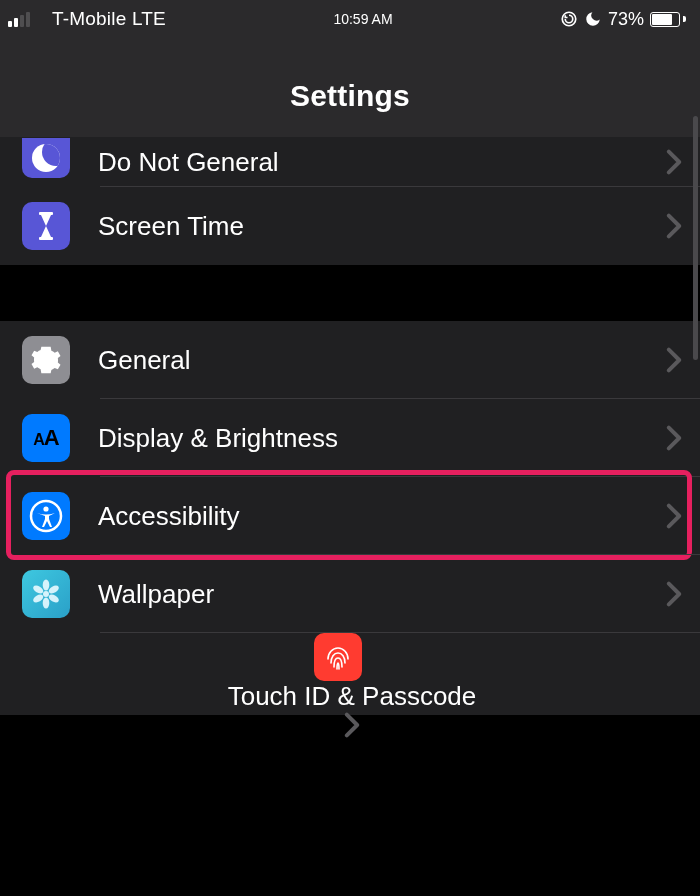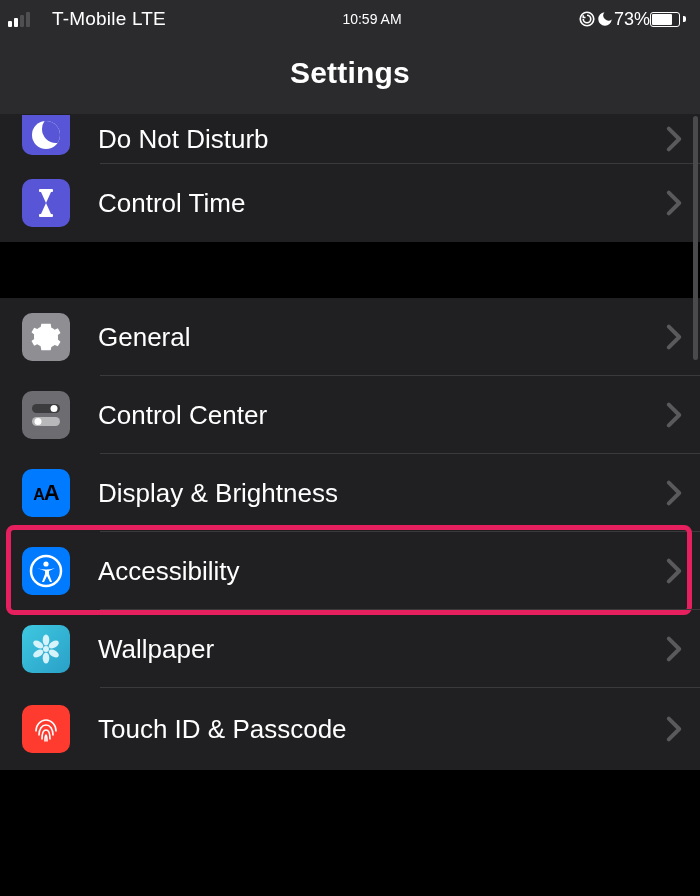--- a/index.html
+++ b/index.html
@@ -20,36 +20,36 @@
     font-size: 18px;
     background: #2b2a2c;
   }
   .status-left { display:flex; align-items:center; gap:6px; }
   .signal-bars { display:flex; align-items:flex-end; gap:2px; height:16px;}
   .signal-bars span { width:4px; background:#4f4e50; border-radius:1px;}
   .signal-bars span.on { background:#fff; }
   .b1{height:6px}.b2{height:9px}.b3{height:12px}.b4{height:15px}
   .carrier { font-size:19px; font-weight:400; letter-spacing:0.2px; margin-left:16px;}
   .status-center { font-size:14px; font-weight:500; }
-  .status-right { display:flex; align-items:center; }
+  .status-right { display:flex; align-items:center; gap:6px; }
   .lock svg, .moon svg { display:block; }
   .batt { display:flex; align-items:center; gap:3px;}
   .batt-body {
     width:30px; height:15px; border:1.5px solid #fff; border-radius:3px; position:relative;
   }
   .batt-fill {
     position:absolute; left:1px; top:1px; bottom:1px; width:73%; background:#fff; border-radius:1px;
   }
   .batt-cap { width:3px; height:6px; background:#fff; border-radius:0 2px 2px 0;}
   .nav-header {
     background:#2b2a2c;
     text-align:center;
     padding: 18px 0 24px;
   }
-  .nav-title { font-size:30px; font-weight:600; letter-spacing:0.2px; }
+  .nav-title { font-size:30px; font-weight:600; letter-spacing:0.2px;margin-top:23px; }
   .list { background:#202022; }
   .section-gap {
     height:56px; background:#000;
   }
   .row {
     display:flex; align-items:center;
     height:78px;
     padding: 0 18px 0 22px;
     position:relative;
   }
@@ -59,21 +59,21 @@
   .icon-box {
     width:48px; height:48px; border-radius:10px;
     display:flex; align-items:center; justify-content:center;
     flex-shrink:0; margin-right:28px;
   }
   .label { font-size:26px; font-weight:400; flex:1; }
   .chev { color:#5a595c; }
   .chev svg { display:block; }
   .row.cut-top { height:50px; }
   .row.cut-top .icon-box { height:40px; border-radius:0 0 10px 10px; margin-top:-8px;}
-  .row.last { height:82px; }
+  .row.last { height:82px;flex-direction:column; }
   .highlight {
     position:absolute; border:5px solid #e6205f; border-radius:8px;
     pointer-events:none;
   }
   .hl-accessibility { left:6px; right:8px; top:-7px; height:90px; }
 
   
   .bg-indigo { background:#5856d6; }
   .bg-gray   { background:#8e8e93; }
   .bg-midgray{ background:#6d6d71; }
@@ -143,39 +143,39 @@
   <div class="nav-header">
     <div class="nav-title">Settings</div>
   </div>
 
   <div class="list">
 
     <div class="row cut-top">
       <div class="icon-box bg-indigo">
         <div class="moon-shape"></div>
       </div>
-      <span class="label">Do Not Disturb</span>
+      <span class="label">Do Not General</span>
       <span class="chev">
         <svg width="16" height="26" viewBox="0 0 12 20" fill="none" stroke="currentColor" stroke-width="3" stroke-linecap="round" stroke-linejoin="round">
             <path d="M2 2l8 8-8 8"></path>
           </svg>
       </span>
       <div class="sep"></div>
     </div>
 
     <div class="row no-sep">
       <div class="icon-box bg-indigo hourglass">
         <svg width="24" height="30" viewBox="0 0 24 30" fill="#fff">
           <rect x="5" y="1" width="14" height="3" rx="1"></rect>
           <rect x="5" y="26" width="14" height="3" rx="1"></rect>
           <path d="M7 4 L17 4 L12 15 Z"></path>
           <path d="M7 26 L17 26 L12 15 Z"></path>
         </svg>
       </div>
-      <span class="label">Control Time</span>
+      <span class="label">Screen Time</span>
       <span class="chev">
         <svg width="16" height="26" viewBox="0 0 12 20" fill="none" stroke="currentColor" stroke-width="3" stroke-linecap="round" stroke-linejoin="round">
             <path d="M2 2l8 8-8 8"></path>
           </svg>
       </span>
     </div>
   </div>
 
   <div class="section-gap"></div>
 
@@ -189,37 +189,20 @@
       </div>
       <span class="label">General</span>
       <span class="chev">
         <svg width="16" height="26" viewBox="0 0 12 20" fill="none" stroke="currentColor" stroke-width="3" stroke-linecap="round" stroke-linejoin="round">
             <path d="M2 2l8 8-8 8"></path>
           </svg>
       </span>
       <div class="sep"></div>
     </div>
 
-    <div class="row">
-      <div class="icon-box bg-midgray switches">
-        <svg width="34" height="28" viewBox="0 0 34 28" fill="none">
-          <rect x="3" y="3" width="28" height="9" rx="4.5" fill="#3c3c3e"></rect>
-          <circle cx="25" cy="7.5" r="3.5" fill="#fff"></circle>
-          <rect x="3" y="16" width="28" height="9" rx="4.5" fill="#b8b8ba"></rect>
-          <circle cx="9" cy="20.5" r="3.5" fill="#fff"></circle>
-        </svg>
-      </div>
-      <span class="label">Control Center</span>
-      <span class="chev">
-        <svg width="16" height="26" viewBox="0 0 12 20" fill="none" stroke="currentColor" stroke-width="3" stroke-linecap="round" stroke-linejoin="round">
-            <path d="M2 2l8 8-8 8"></path>
-          </svg>
-      </span>
-      <div class="sep"></div>
-    </div>
 
     <div class="row">
       <div class="icon-box bg-blue">
         <span class="aa"><span class="small">A</span>A</span>
       </div>
       <span class="label">Display &amp; Brightness</span>
       <span class="chev">
         <svg width="16" height="26" viewBox="0 0 12 20" fill="none" stroke="currentColor" stroke-width="3" stroke-linecap="round" stroke-linejoin="round">
             <path d="M2 2l8 8-8 8"></path>
           </svg>

